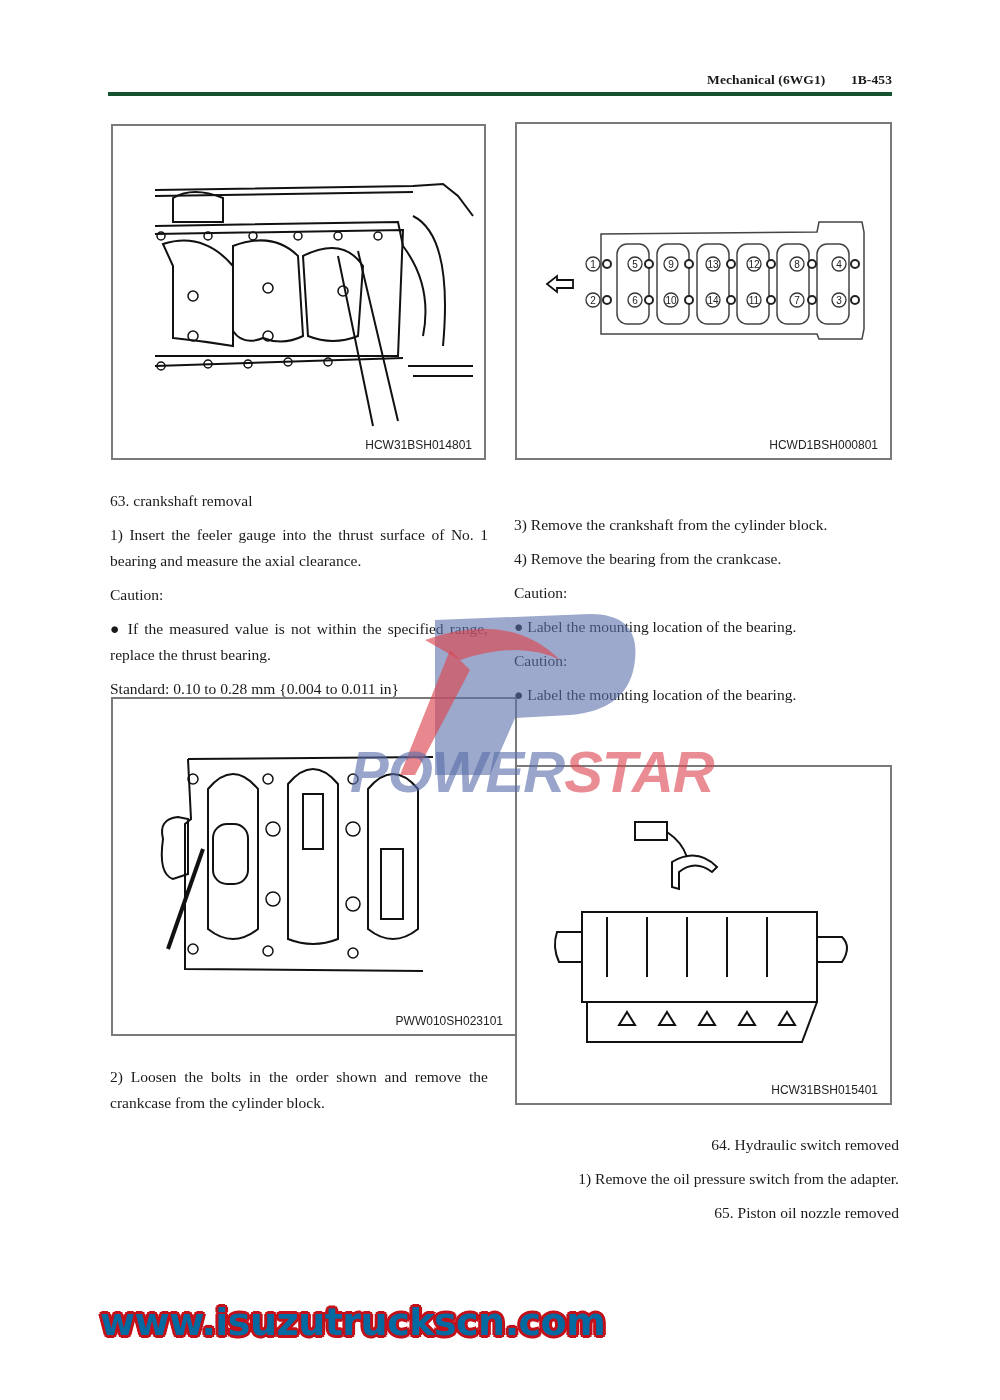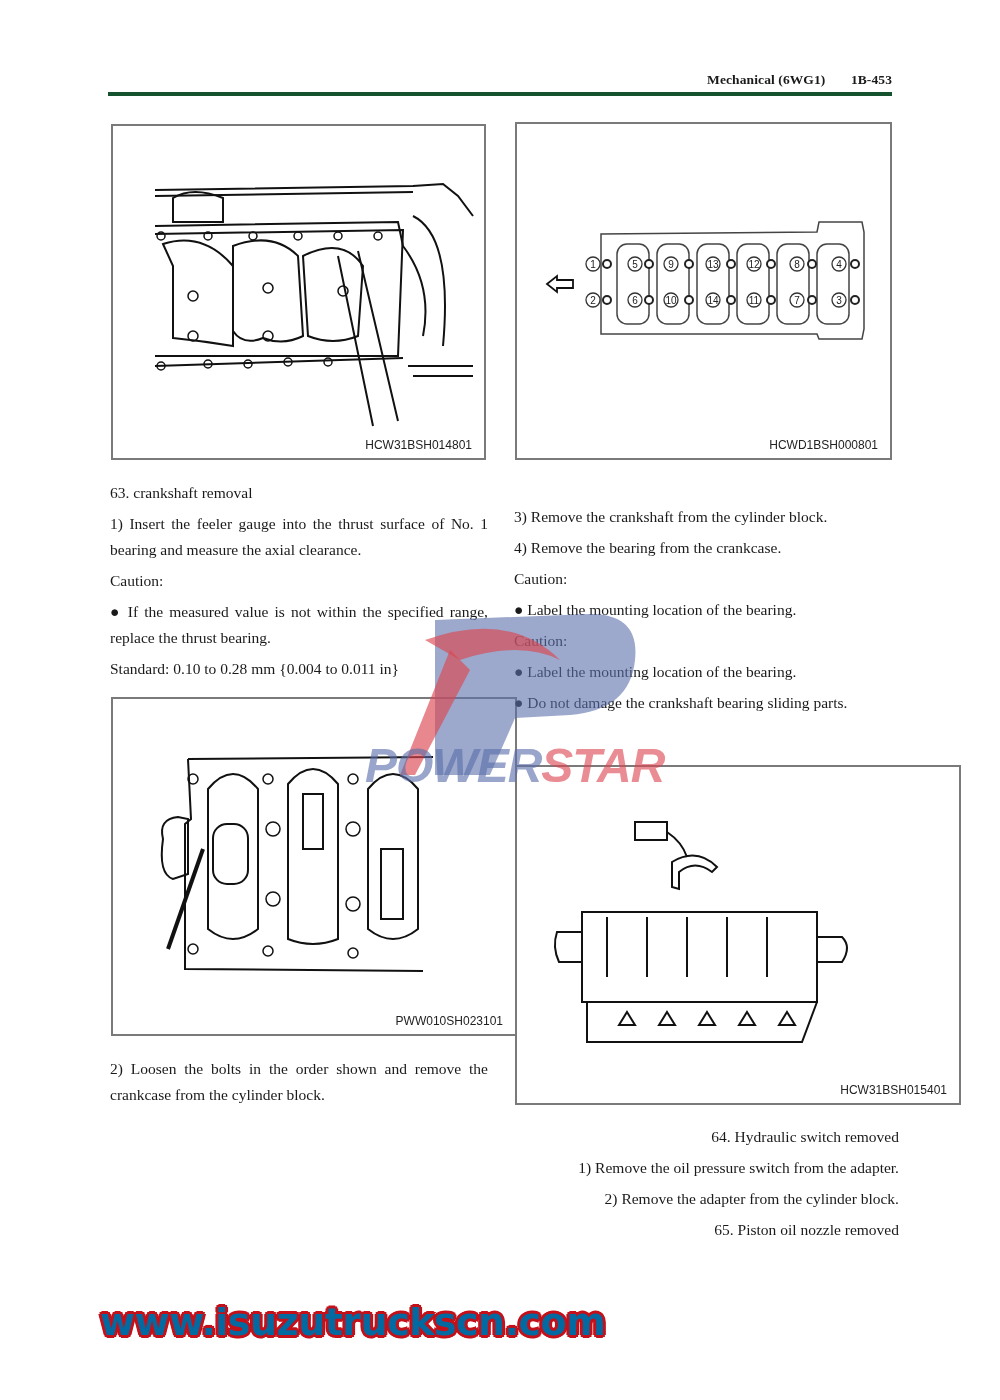--- a/index.html
+++ b/index.html
@@ -5,24 +5,24 @@
   html,body{margin:0;padding:0;background:#fff;}
   body{width:1000px;height:1400px;position:relative;overflow:hidden;font-family:"Liberation Serif","DejaVu Serif",serif;color:#1a1a1a;}
   .header{position:absolute;left:108px;top:70px;width:784px;height:22px;border-bottom:4px solid #14532d;}
   .header-text{position:absolute;right:0;top:2px;font-weight:bold;font-size:13.5px;letter-spacing:0.1px;}
   .header-text span{display:inline-block;}
   .header-text .pg{margin-left:22px;}
   .fig{position:absolute;border:2px solid #7a7a7a;background:#fff;box-sizing:border-box;}
   .fig .code{position:absolute;right:12px;bottom:6px;font-family:"Liberation Sans","DejaVu Sans",sans-serif;font-size:12px;color:#222;}
   .fig svg{position:absolute;left:0;top:0;}
   .txt{position:absolute;font-size:15.5px;line-height:26px;}
-  .txt p{margin:0 0 5px 0;}
+  .txt p{margin:8px 0 5px 0;}
   .just{text-align:justify;text-align-last:left;}
   .watermark{position:absolute;left:340px;top:600px;width:340px;height:200px;pointer-events:none;}
-  .wm-text{position:absolute;left:350px;top:738px;font-family:"Liberation Sans","DejaVu Sans",sans-serif;font-weight:bold;font-style:italic;font-size:48px;letter-spacing:-1px;margin-left:15px;}
+  .wm-text{position:absolute;left:350px;top:738px;font-family:"Liberation Sans","DejaVu Sans",sans-serif;font-weight:bold;font-style:italic;font-size:58px;letter-spacing:-1px;}
   .wm-text .a{color:rgba(90,110,170,0.62);}
   .wm-text .b{color:rgba(220,70,80,0.62);}
   .url{position:absolute;left:100px;top:1300px;font-family:"DejaVu Sans","Liberation Sans",sans-serif;font-weight:bold;font-size:38px;color:#0369a1;letter-spacing:-0.5px;
     text-shadow:0 0 3px #c4121b,2px 0 0 #c4121b,-2px 0 0 #c4121b,0 2px 0 #c4121b,0 -2px 0 #c4121b,2px 2px 0 #c4121b,-2px -2px 0 #c4121b,2px -2px 0 #c4121b,-2px 2px 0 #c4121b,3px 0 0 #c4121b,-3px 0 0 #c4121b,0 3px 0 #c4121b,0 -3px 0 #c4121b;}
 </style>
 </head>
 <body>
 
 <div class="header">
   <div class="header-text">
@@ -176,44 +176,42 @@
   <p class="just">2) Loosen the bolts in the order shown and remove the crankcase from the cylinder block.</p>
 </div>
 
 <div class="txt" style="left:514px;top:504px;width:378px;">
   <p>3) Remove the crankshaft from the cylinder block.</p>
   <p>4) Remove the bearing from the crankcase.</p>
   <p>Caution:</p>
   <p>● Label the mounting location of the bearing.</p>
   <p>Caution:</p>
   <p>● Label the mounting location of the bearing.</p>
-  <p class="just">● Do not damage the crankshaft bearing sliding parts.</p>
-</div>
-
-<div class="fig" style="left:515px;top:765px;width:446px;height:340px;">
+</div>
+
+<div class="fig" style="left:515px;top:765px;width:377px;height:340px;">
   <svg width="373" height="336" viewBox="0 0 373 336">
     <g fill="none" stroke="#111" stroke-width="2">
       <rect x="118" y="55" width="32" height="18"></rect>
       <path d="M150 65 Q165 75 170 90"></path>
       <path d="M155 95 Q180 80 200 100 L195 105 Q178 92 162 105 L162 122 L155 120 Z"></path>
       <path d="M65 145 L300 145 L300 235 L65 235 Z"></path>
       <path d="M70 235 L70 275 L285 275 L300 235"></path>
       <path d="M40 165 Q35 180 42 195 L65 195 L65 165 Z"></path>
       <path d="M300 170 L325 170 Q335 180 325 195 L300 195"></path>
       <path d="M90 150 L90 210 M130 150 L130 210 M170 150 L170 210 M210 150 L210 210 M250 150 L250 210"></path>
       <path d="M110 245 L118 258 L102 258 Z M150 245 L158 258 L142 258 Z M190 245 L198 258 L182 258 Z M230 245 L238 258 L222 258 Z M270 245 L278 258 L262 258 Z"></path>
     </g>
   </svg>
   <div class="code">HCW31BSH015401</div>
 </div>
 
 <div class="txt" style="left:514px;top:1124px;width:385px;text-align:right;">
   <p>64. Hydraulic switch removed</p>
   <p>1) Remove the oil pressure switch from the adapter.</p>
-  <p>2) Remove the adapter from the cylinder block.</p>
   <p>65. Piston oil nozzle removed</p>
 </div>
 
 <svg class="watermark" viewBox="0 0 340 200">
   <path d="M95 20 L250 14 Q300 14 295 60 Q290 110 230 115 L175 118 L150 175 L95 175 Z" fill="rgba(90,110,170,0.6)"></path>
   <path d="M85 40 Q170 10 220 60 Q180 40 120 60 Z" fill="rgba(220,70,80,0.65)"></path>
   <path d="M110 50 L60 175 L75 175 L130 70 Z" fill="rgba(220,70,80,0.65)"></path>
 </svg>
 <div class="wm-text">
   <span class="a">POWER</span><span class="b">STAR</span>

